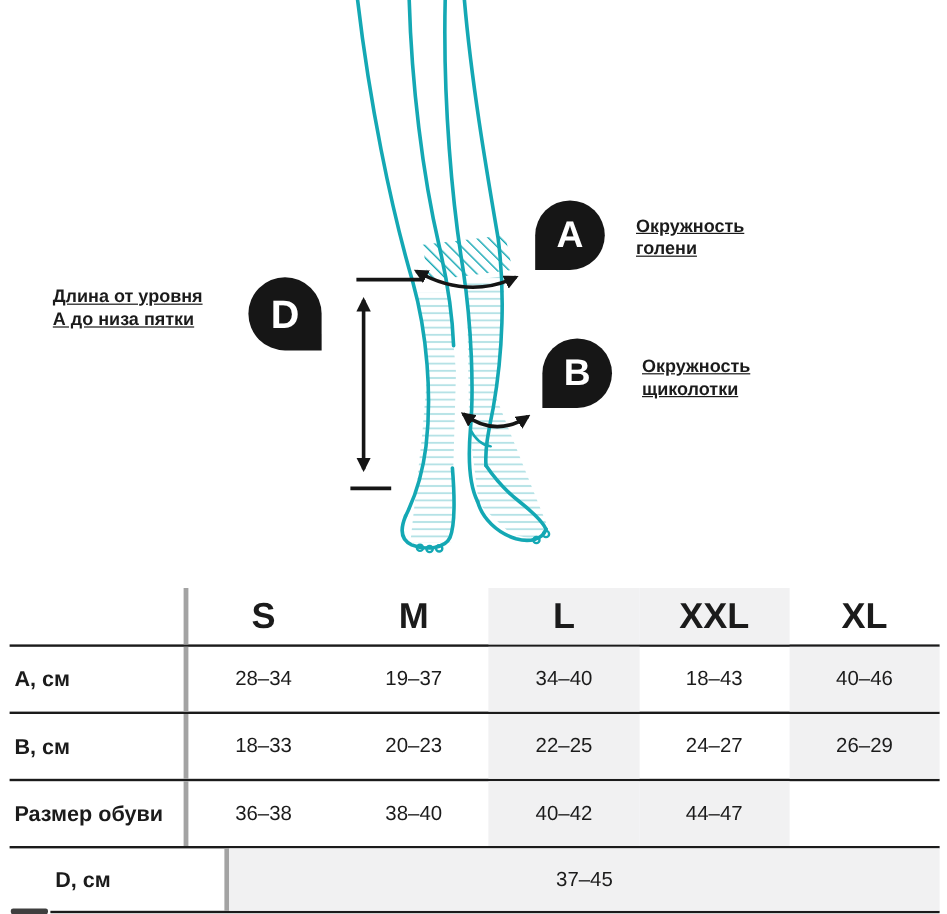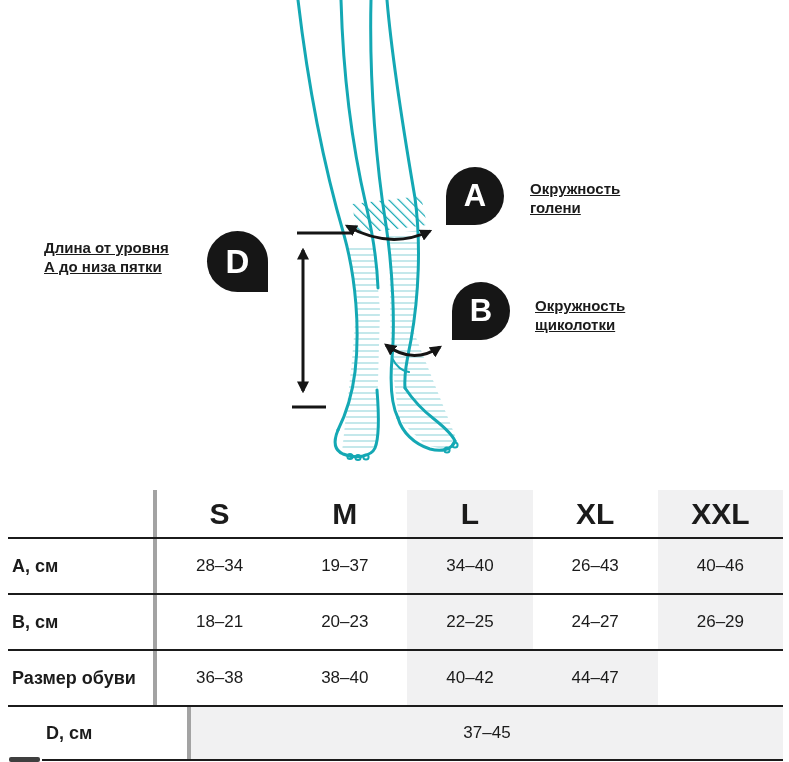--- a/index.html
+++ b/index.html
@@ -114,36 +114,36 @@
     <span>А до низа пятки</span>
   </div>
 </div>
 
 <div class="size-table">
   <div class="t-row t-header">
     <div class="t-cell t-label"></div>
     <div class="t-cell t-head">S</div>
     <div class="t-cell t-head">M</div>
     <div class="t-cell t-head shade">L</div>
+    <div class="t-cell t-head shade">XXL</div>
     <div class="t-cell t-head">XL</div>
-    <div class="t-cell t-head shade">XXL</div>
   </div>
 
   <div class="t-row">
     <div class="t-cell t-label">А, см</div>
     <div class="t-cell">28–34</div>
     <div class="t-cell">19–37</div>
     <div class="t-cell shade">34–40</div>
-    <div class="t-cell">26–43</div>
+    <div class="t-cell">18–43</div>
     <div class="t-cell shade">40–46</div>
   </div>
 
   <div class="t-row">
     <div class="t-cell t-label">В, см</div>
-    <div class="t-cell">18–21</div>
+    <div class="t-cell">18–33</div>
     <div class="t-cell">20–23</div>
     <div class="t-cell shade">22–25</div>
     <div class="t-cell">24–27</div>
     <div class="t-cell shade">26–29</div>
   </div>
 
   <div class="t-row">
     <div class="t-cell t-label">Размер обуви</div>
     <div class="t-cell">36–38</div>
     <div class="t-cell">38–40</div>

